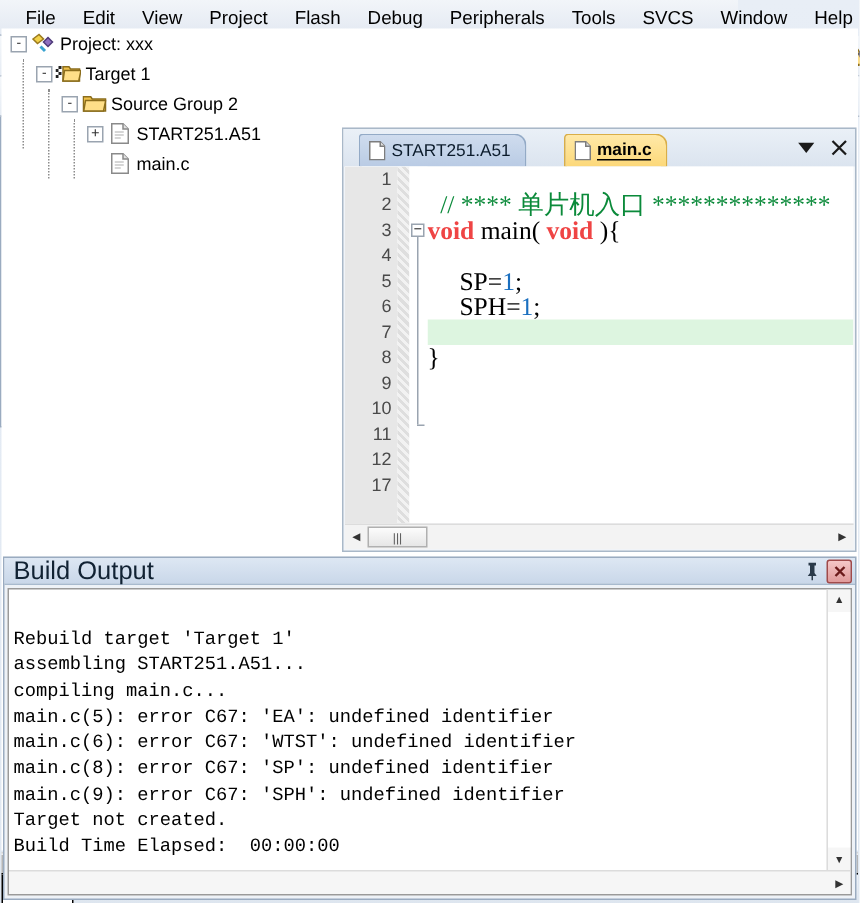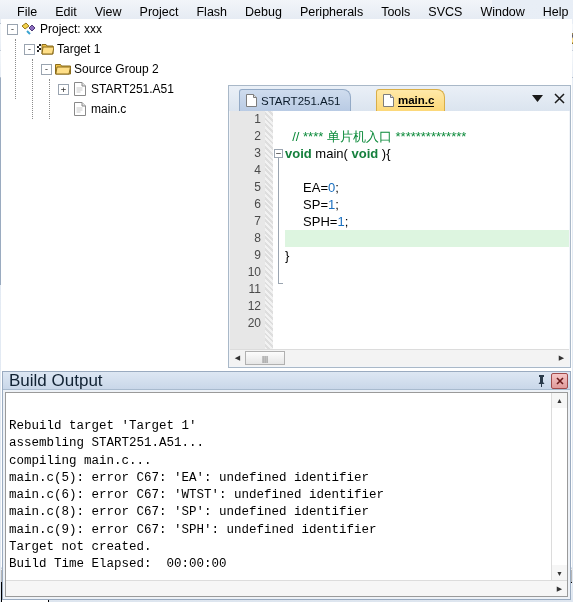--- a/index.html
+++ b/index.html
@@ -115,25 +115,25 @@
 
   .codearea{position:absolute;left:1px;right:1px;top:25px;bottom:18px;
             background:#fff;overflow:hidden;}
   .gutter{position:absolute;left:0;top:0;bottom:0;width:10px;background:#e7e7e7;
           border-right:1px solid #e0e0e0;}
   .lnums{position:absolute;left:10px;top:0;bottom:0;width:25px;background:#e7e7e7;}
   .hatch{position:absolute;left:35px;top:0;bottom:0;width:8px;
          background:repeating-linear-gradient(45deg,#f2f2f2 0 2px,#dedede 2px 4px);}
   .foldcol{position:absolute;left:43px;top:0;bottom:0;width:12px;background:#fff;}
   .codetext{position:absolute;left:55px;top:0;right:0;bottom:0;overflow:hidden;}
-  .ln{height:17px;line-height:17px;font-family:Liberation Sans, sans-serif;
-      font-size:13px;white-space:pre;}
+  .ln{height:17px;line-height:17px;font-family:Liberation Serif, serif;
+      font-size:17px;white-space:pre;}
   .lnums .ln{text-align:right;padding-right:4px;font-size:12px;color:#4a4a4a;
              font-family:"Liberation Sans",sans-serif;box-sizing:border-box;}
-  .kw{color:#15803d;font-weight:bold;}
+  .kw{color:#ef4444;font-weight:bold;}
   .cm{color:#0b8a3a;}
   .num{color:#1a6fbf;}
   .hl{background:#ddf5e0;}
   .foldbox{position:absolute;left:1px;width:9px;height:9px;border:1px solid #9aa4b0;
            background:#fff;box-sizing:border-box;display:flex;align-items:center;
            justify-content:center;font-size:9px;line-height:7px;color:#333;
            font-family:"DejaVu Sans Mono",monospace;}
   .foldline{position:absolute;left:5px;width:1px;background:#9aa4b0;}
   .foldend{position:absolute;left:5px;width:5px;height:1px;background:#9aa4b0;}
   .ehscroll{position:absolute;left:1px;right:1px;bottom:1px;height:16px;
@@ -623,34 +623,33 @@
           <div class="ln">3</div>
           <div class="ln">4</div>
           <div class="ln">5</div>
           <div class="ln">6</div>
           <div class="ln">7</div>
           <div class="ln">8</div>
           <div class="ln">9</div>
           <div class="ln">10</div>
           <div class="ln">11</div>
           <div class="ln">12</div>
-          <div class="ln">20</div>
+          <div class="ln">17</div>
         </div>
       <div class="hatch"></div>
       <div class="foldcol">
         <div class="foldbox" style="top:38px">−</div>
         <div class="foldline" style="top:47px;height:125px"></div>
         <div class="foldend" style="top:172px"></div>
       </div>
       <div class="codetext" id="codeText">
           <div class="ln">&nbsp;</div>
           <div class="ln"><span class="cm">  // **** 单片机入口 **************</span></div>
           <div class="ln"><span class="kw">void</span><span> main( </span><span class="kw">void</span><span> ){</span></div>
           <div class="ln">&nbsp;</div>
-          <div class="ln"><span>     EA=</span><span class="num">0</span><span>;</span></div>
           <div class="ln"><span>     SP=</span><span class="num">1</span><span>;</span></div>
           <div class="ln"><span>     SPH=</span><span class="num">1</span><span>;</span></div>
           <div class="ln hl">&nbsp;</div>
           <div class="ln"><span>}</span></div>
           <div class="ln">&nbsp;</div>
           <div class="ln">&nbsp;</div>
         </div>
     </div>
 
     <div class="ehscroll">

